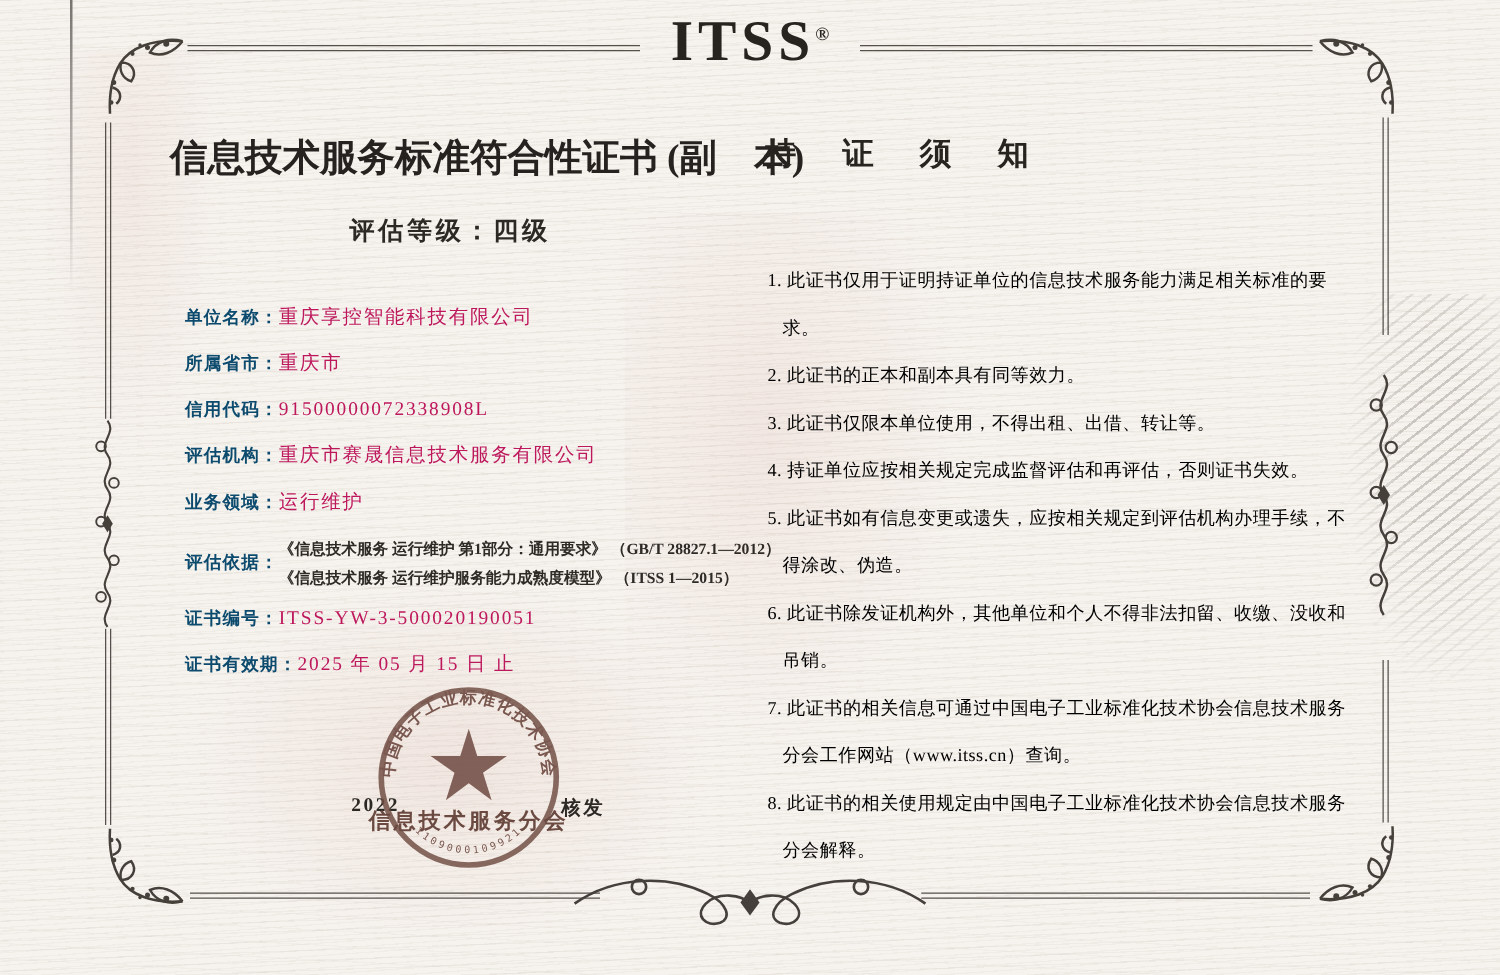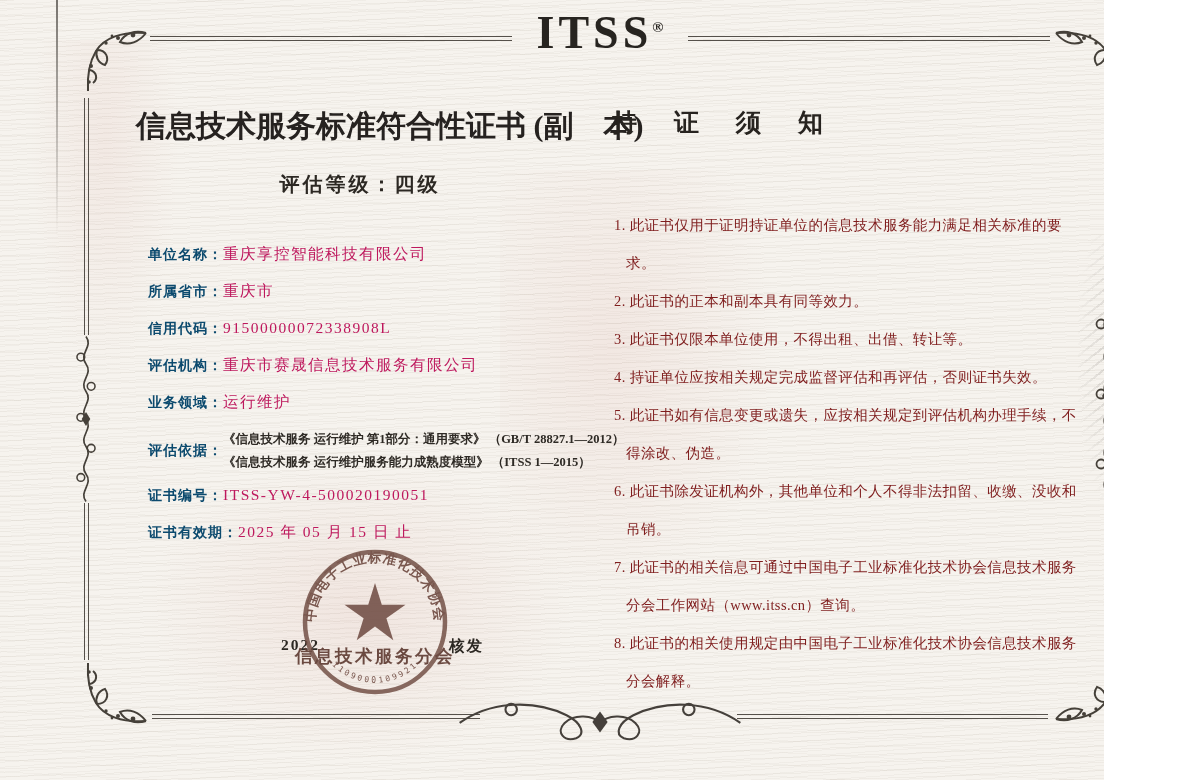--- a/index.html
+++ b/index.html
@@ -1,17 +1,17 @@
 <!DOCTYPE html>
 <html><head>
 <meta charset="utf-8">
 <style>
   html,body{margin:0;padding:0;}
   .page{
-    position:relative; width:1104px; height:780px; overflow:hidden;
+    position:relative; width:1200px; height:780px; overflow:hidden;
     background:#f6f3ee;
     font-family:"Liberation Serif","DejaVu Serif",serif;
     color:#2f2b26;
     --line:#55504a;
     --seal:#704c43;
   }
   
   .paper-texture{
     position:absolute; inset:0; pointer-events:none;
     background:
@@ -78,21 +78,21 @@
   .issue-year,.issue-suffix{position:absolute; top:636px; font-size:15.5px; font-weight:700;
     color:#2c2823; letter-spacing:2px; z-index:1;}
   .issue-year{left:281px;}
   .issue-suffix{left:449px;}
 
   .seal-wrap{position:absolute; left:275px; top:534px; width:200px; height:180px; z-index:2; opacity:.92;}
 
   .notice-title{position:absolute; left:612px; top:106px; width:470px; 
     font-size:25px; font-weight:700; color:#27231f; letter-spacing:6px;}
   .notice-items{position:absolute; left:614px; top:206px; width:476px;
-    font-size:14.5px; color:#7f1d1d; letter-spacing:0.4px;}
+    font-size:14.5px; color:#000000; letter-spacing:0.4px;}
   .notice-item{line-height:38px; padding-left:12px; text-indent:-12px;}
 </style>
 </head>
 <body>
 
 <div class="page">
   <div class="paper-texture"></div>
   <div class="tint tint-1"></div>
   <div class="tint tint-2"></div>
   <div class="tint tint-3"></div>
@@ -226,21 +226,21 @@
     <div class="frow">
       <span class="flabel">评估机构：</span><span class="fvalue">重庆市赛晟信息技术服务有限公司</span>
     </div>
     <div class="frow">
       <span class="flabel">业务领域：</span><span class="fvalue">运行维护</span>
     </div>
     <div class="frow frow-basis">
       <span class="flabel">评估依据：</span><span class="basis-lines"><span class="basis-line" style="display:block">《信息技术服务 运行维护 第1部分：通用要求》 （GB/T 28827.1—2012）</span><span class="basis-line" style="display:block">《信息技术服务 运行维护服务能力成熟度模型》 （ITSS 1—2015）</span></span>
     </div>
     <div class="frow">
-      <span class="flabel">证书编号：</span><span class="fvalue">ITSS-YW-4-500020190051</span>
+      <span class="flabel">证书编号：</span><span class="fvalue">ITSS-YW-3-500020190051</span>
     </div>
     <div class="frow">
       <span class="flabel">证书有效期：</span><span class="fvalue">2025 年  05  月 15  日 止</span>
     </div>
   </div>
 
   <span class="issue-year">2022</span>
   <span class="issue-suffix">核发</span>
 
   <svg class="seal-wrap" viewBox="0 0 200 180">

